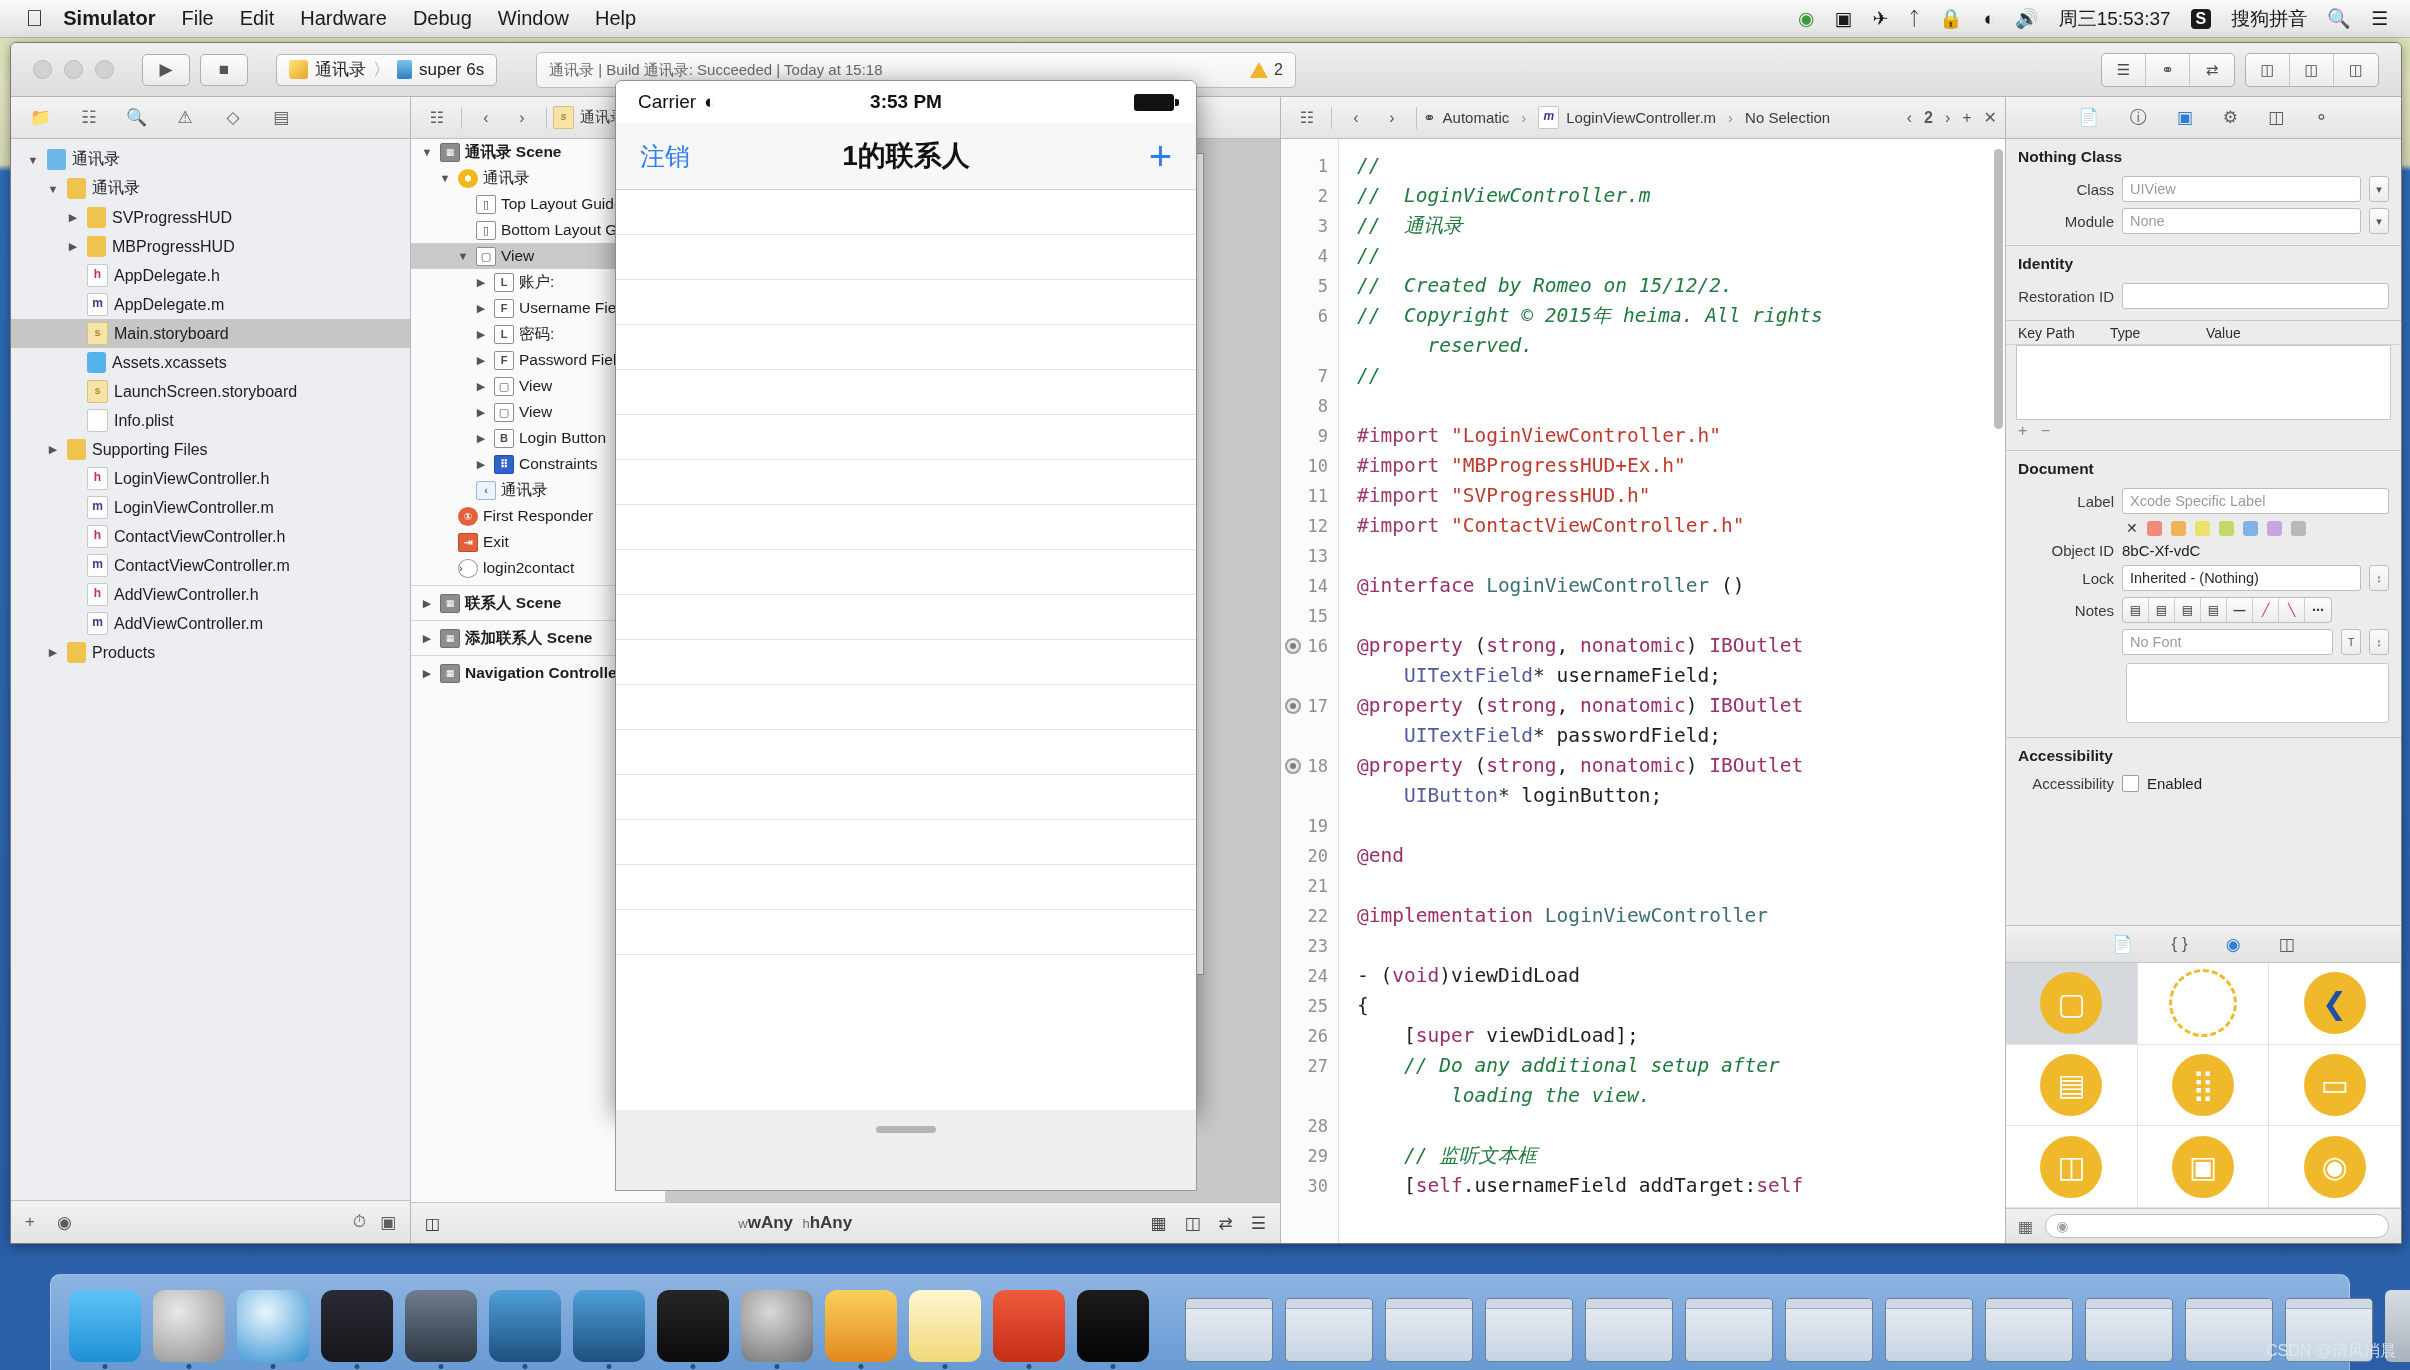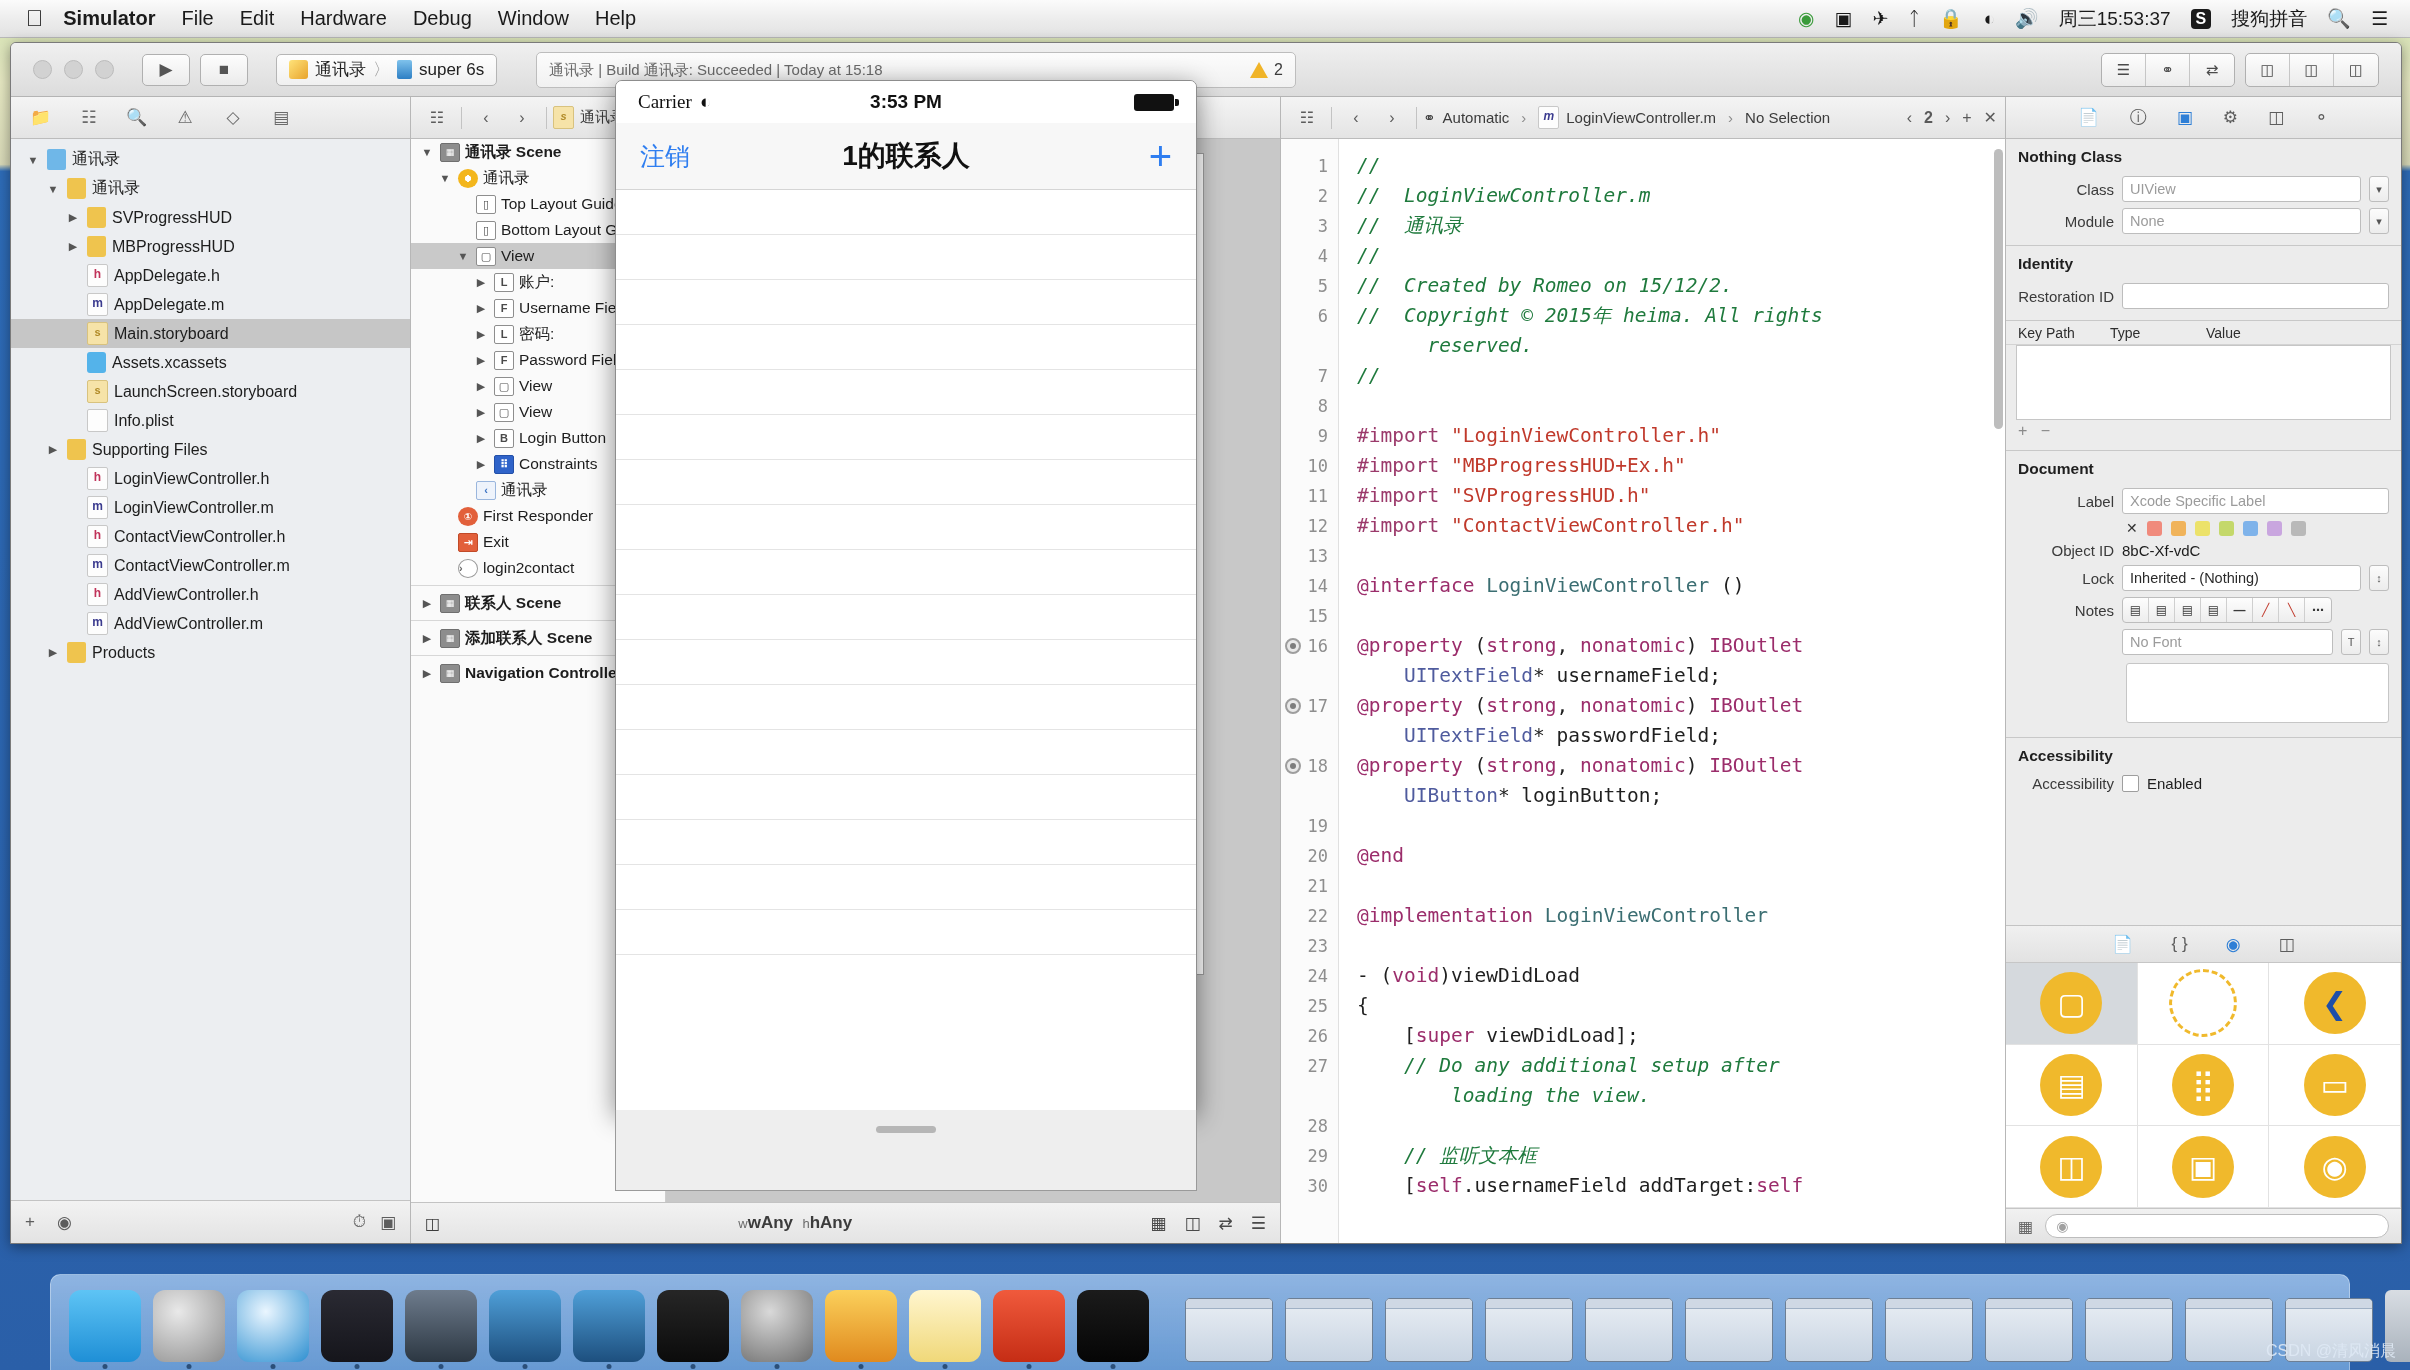--- a/index.html
+++ b/index.html
@@ -190,21 +190,21 @@
     box-shadow:0 6px 26px rgba(0,0,0,.45);overflow:hidden;
   }
   #sim-title{
     height:40px;background:linear-gradient(180deg,#f3f3f3,#e0e0e0);
     border-bottom:1px solid #b5b5b5;display:flex;align-items:center;position:relative;
   }
   #sim-title .traffic{margin-left:18px;}
   #sim-title .traffic i:nth-child(2){background:#f6bb42;border-color:#d99f2e;}
   #sim-title .t{position:absolute;left:0;right:0;text-align:center;font-size:18px;color:#3a3a3a;pointer-events:none;}
   #sim-status{height:42px;display:flex;align-items:center;padding:0 22px;font-size:19px;color:#111;font-weight:bold;position:relative;background:#fff;}
-  #sim-status .carrier{display:flex;align-items:center;gap:8px;font-weight:normal;font-family:Liberation Serif, serif;}
+  #sim-status .carrier{display:flex;align-items:center;gap:8px;font-weight:normal;}
   #sim-status .clock{position:absolute;left:0;right:0;text-align:center;}
   #sim-status .batt{margin-left:auto;width:40px;height:17px;background:#111;border-radius:3px;position:relative;}
   #sim-status .batt::after{content:"";position:absolute;right:-5px;top:5px;width:4px;height:7px;background:#111;border-radius:0 2px 2px 0;}
   #sim-nav{height:66px;background:#f7f7f7;border-bottom:1px solid #d5d5d5;display:flex;align-items:center;padding:0 24px;position:relative;}
   #sim-nav .left{color:#2f7ef0;font-size:25px;}
   #sim-nav .title{position:absolute;left:0;right:0;text-align:center;font-size:28px;font-weight:bold;color:#111;pointer-events:none;}
   #sim-nav .plus{margin-left:auto;color:#2f7ef0;font-size:40px;line-height:1;font-weight:300;}
   #sim-table{background:#fff;height:770px;position:relative;}
   #sim-table .cellline{height:44px;border-bottom:1px solid #e4e4e4;}
   #sim-cursor{position:absolute;left:646px;top:570px;width:0;height:0;pointer-events:none;}

